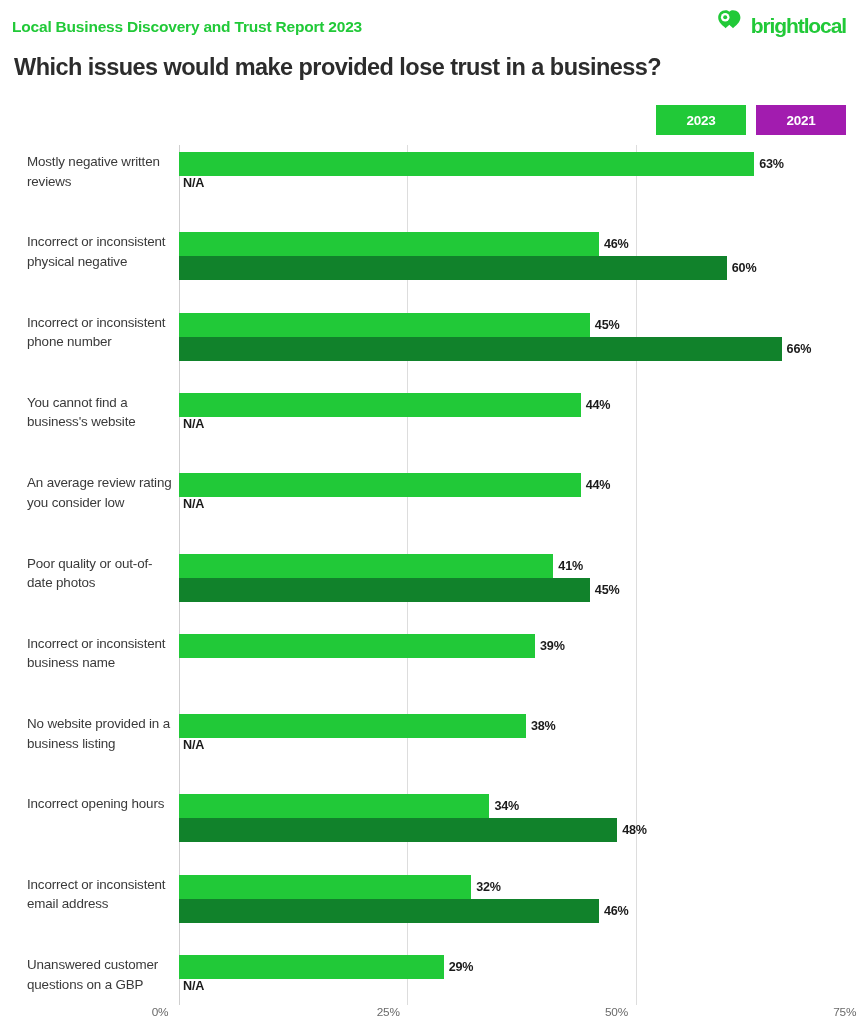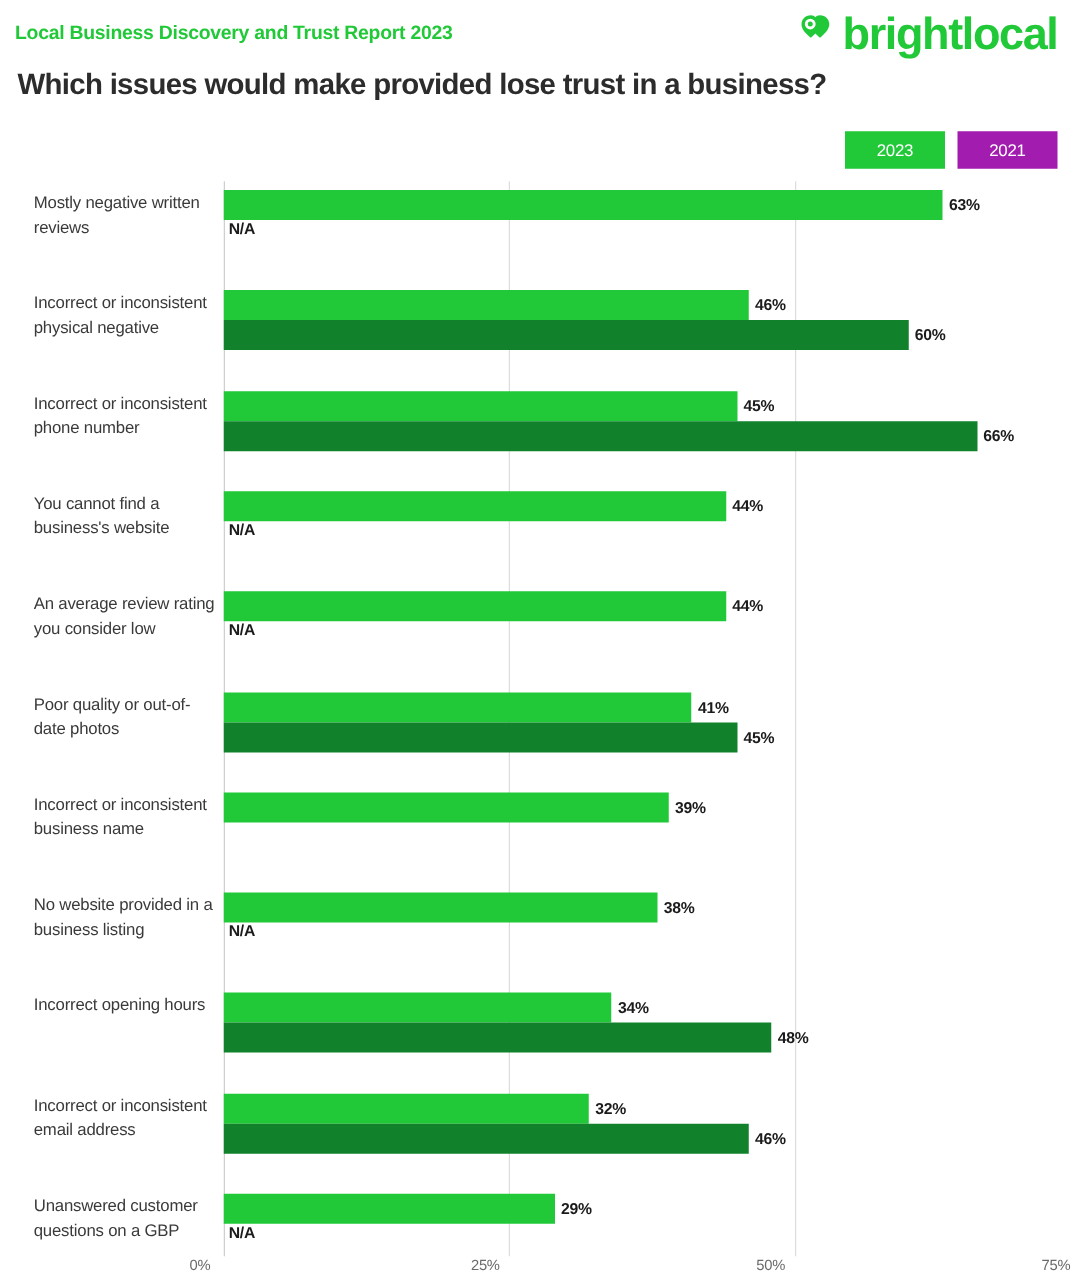--- a/index.html
+++ b/index.html
@@ -29,21 +29,21 @@
   }
   .logo {
     position: absolute;
     right: 14px; top: 9px;
     display: flex;
     align-items: center;
     gap: 4px;
   }
   .logo-mark { display: block; }
   .logo-word {
-    font-size: 36px;
+    font-size: 21px;
     font-weight: bold;
     color: #21c938;
     letter-spacing: -1.1px;
     line-height: 1;
   }
   .chart-title {
     position: absolute;
     left: 14px; top: 54px;
     font-size: 23.5px;
     font-weight: bold;
@@ -53,25 +53,25 @@
   }
 
   
   .legend {
     position: absolute;
     right: 14px; top: 105px;
     display: flex;
     gap: 10px;
   }
   .legend-item {
-    width: 80px; height: 30px;
+    width: 90px; height: 30px;
     display: flex; align-items: center; justify-content: center;
     color: #ffffff;
     font-size: 13.5px;
-    font-weight: normal;
+    font-weight: bold;
     letter-spacing: -0.2px;
     text-align: center;
   }
   .legend-2023 { background: #21c938; }
   .legend-2021 { background: #a21caf; }
 
   
   .plot {
     position: absolute;
     left: 0; top: 145px;

